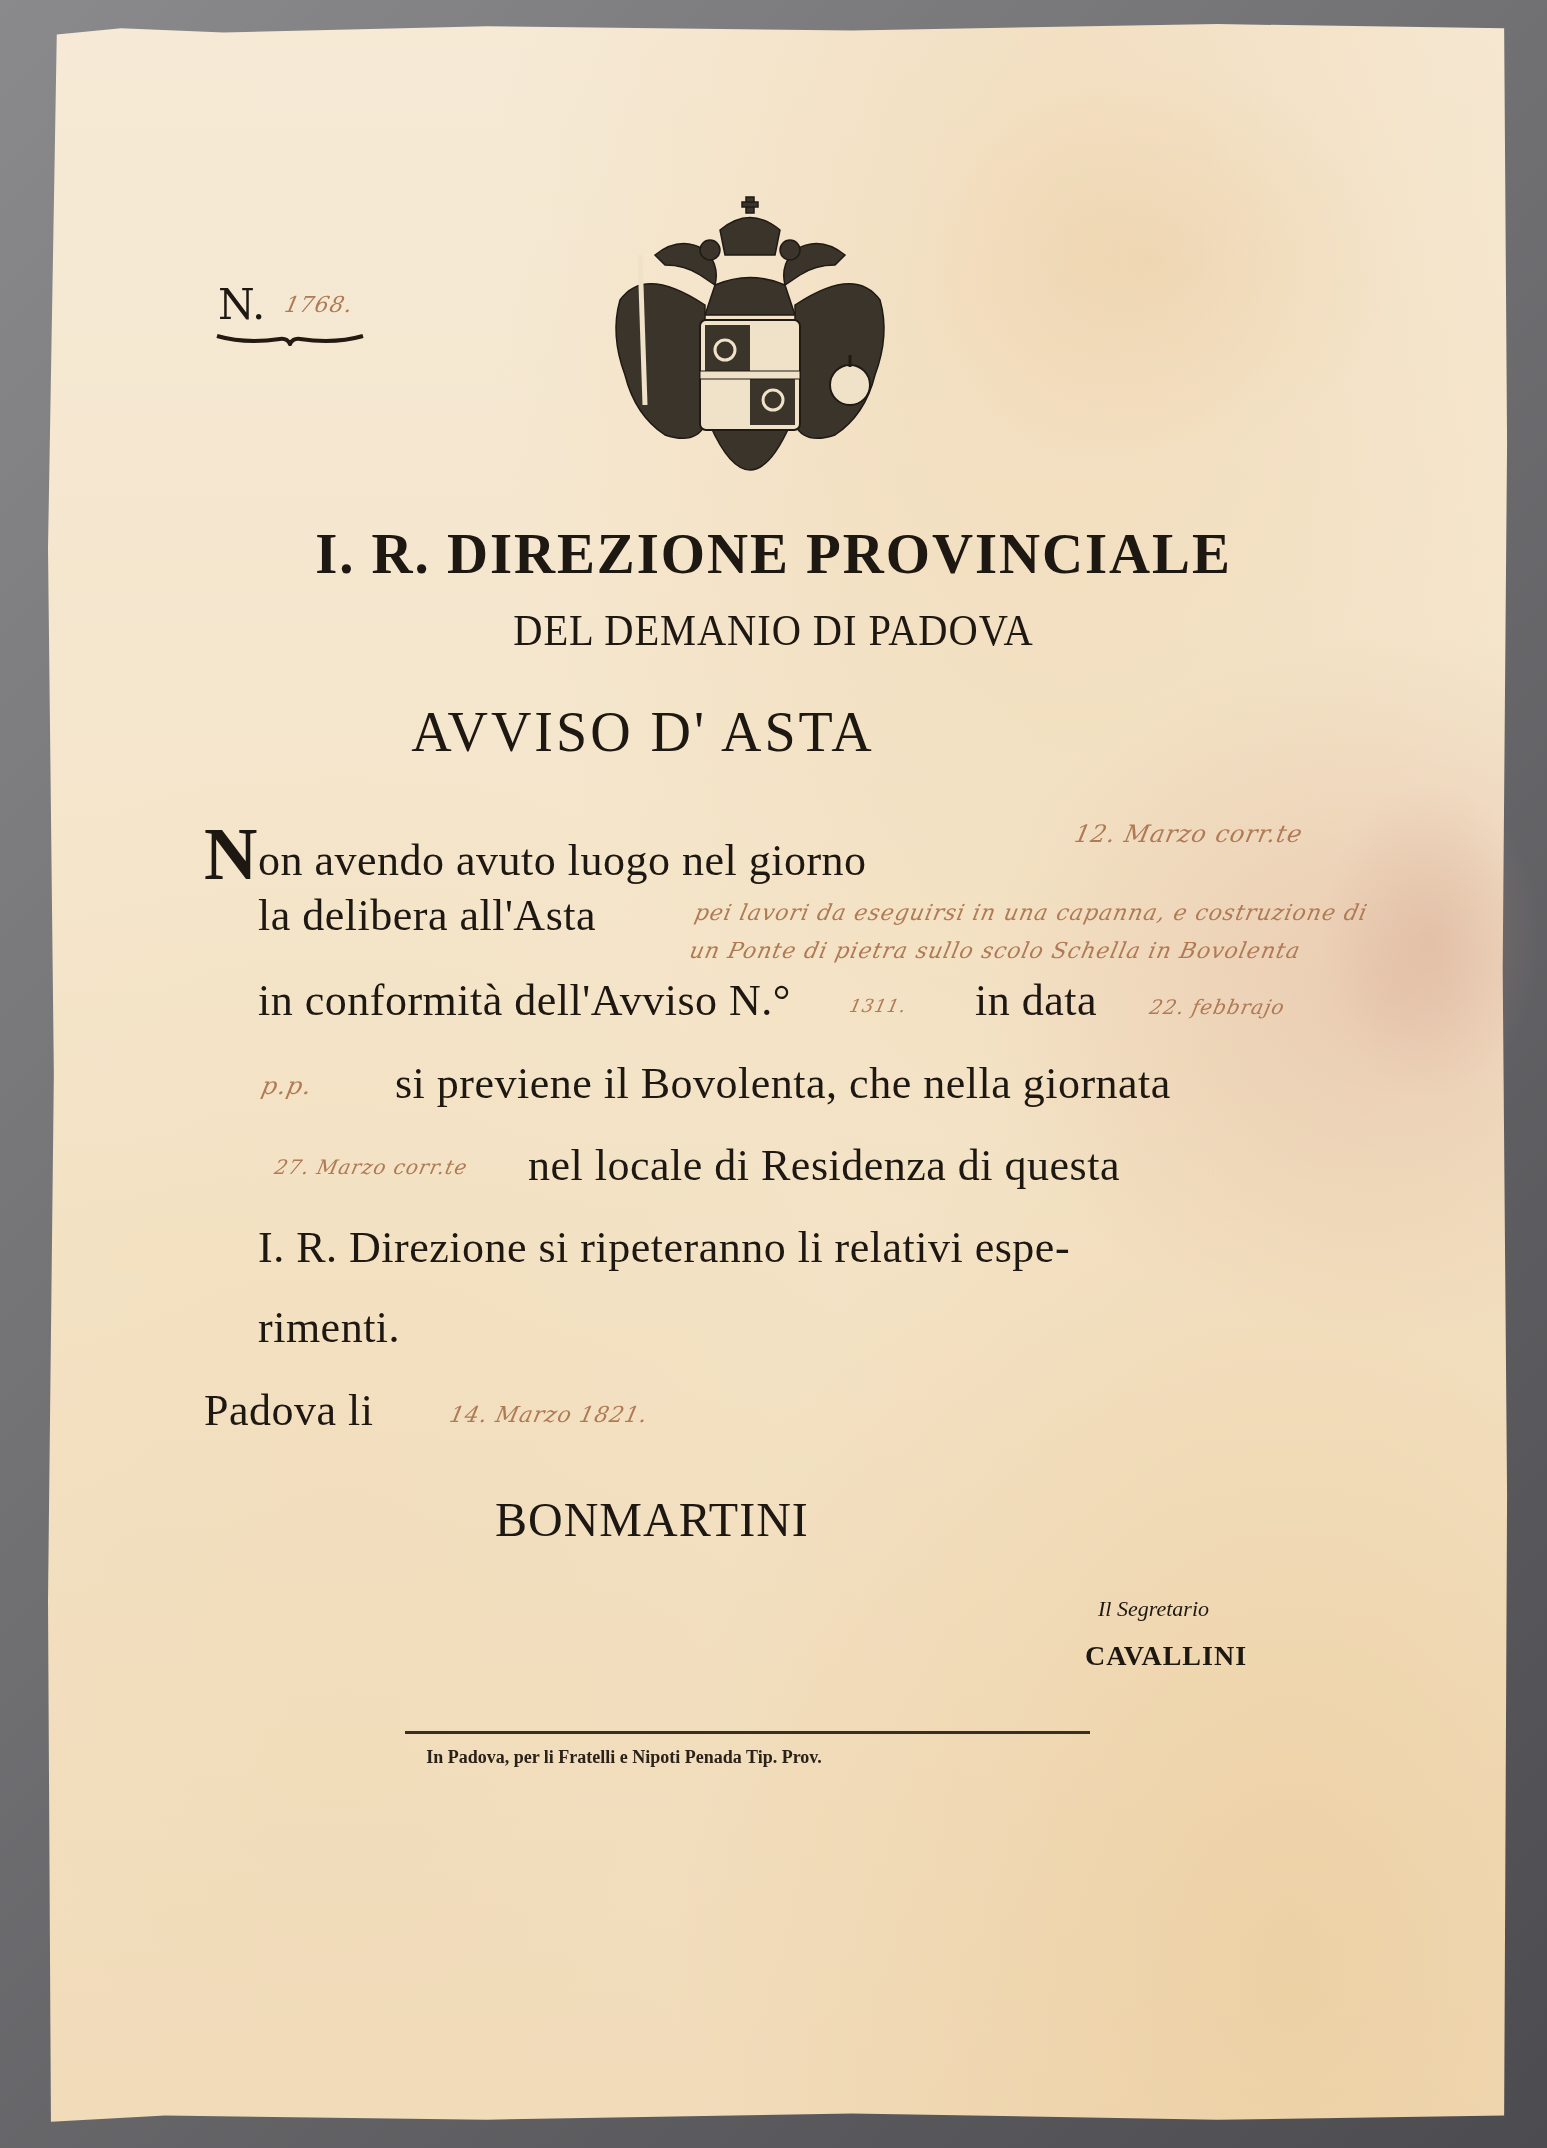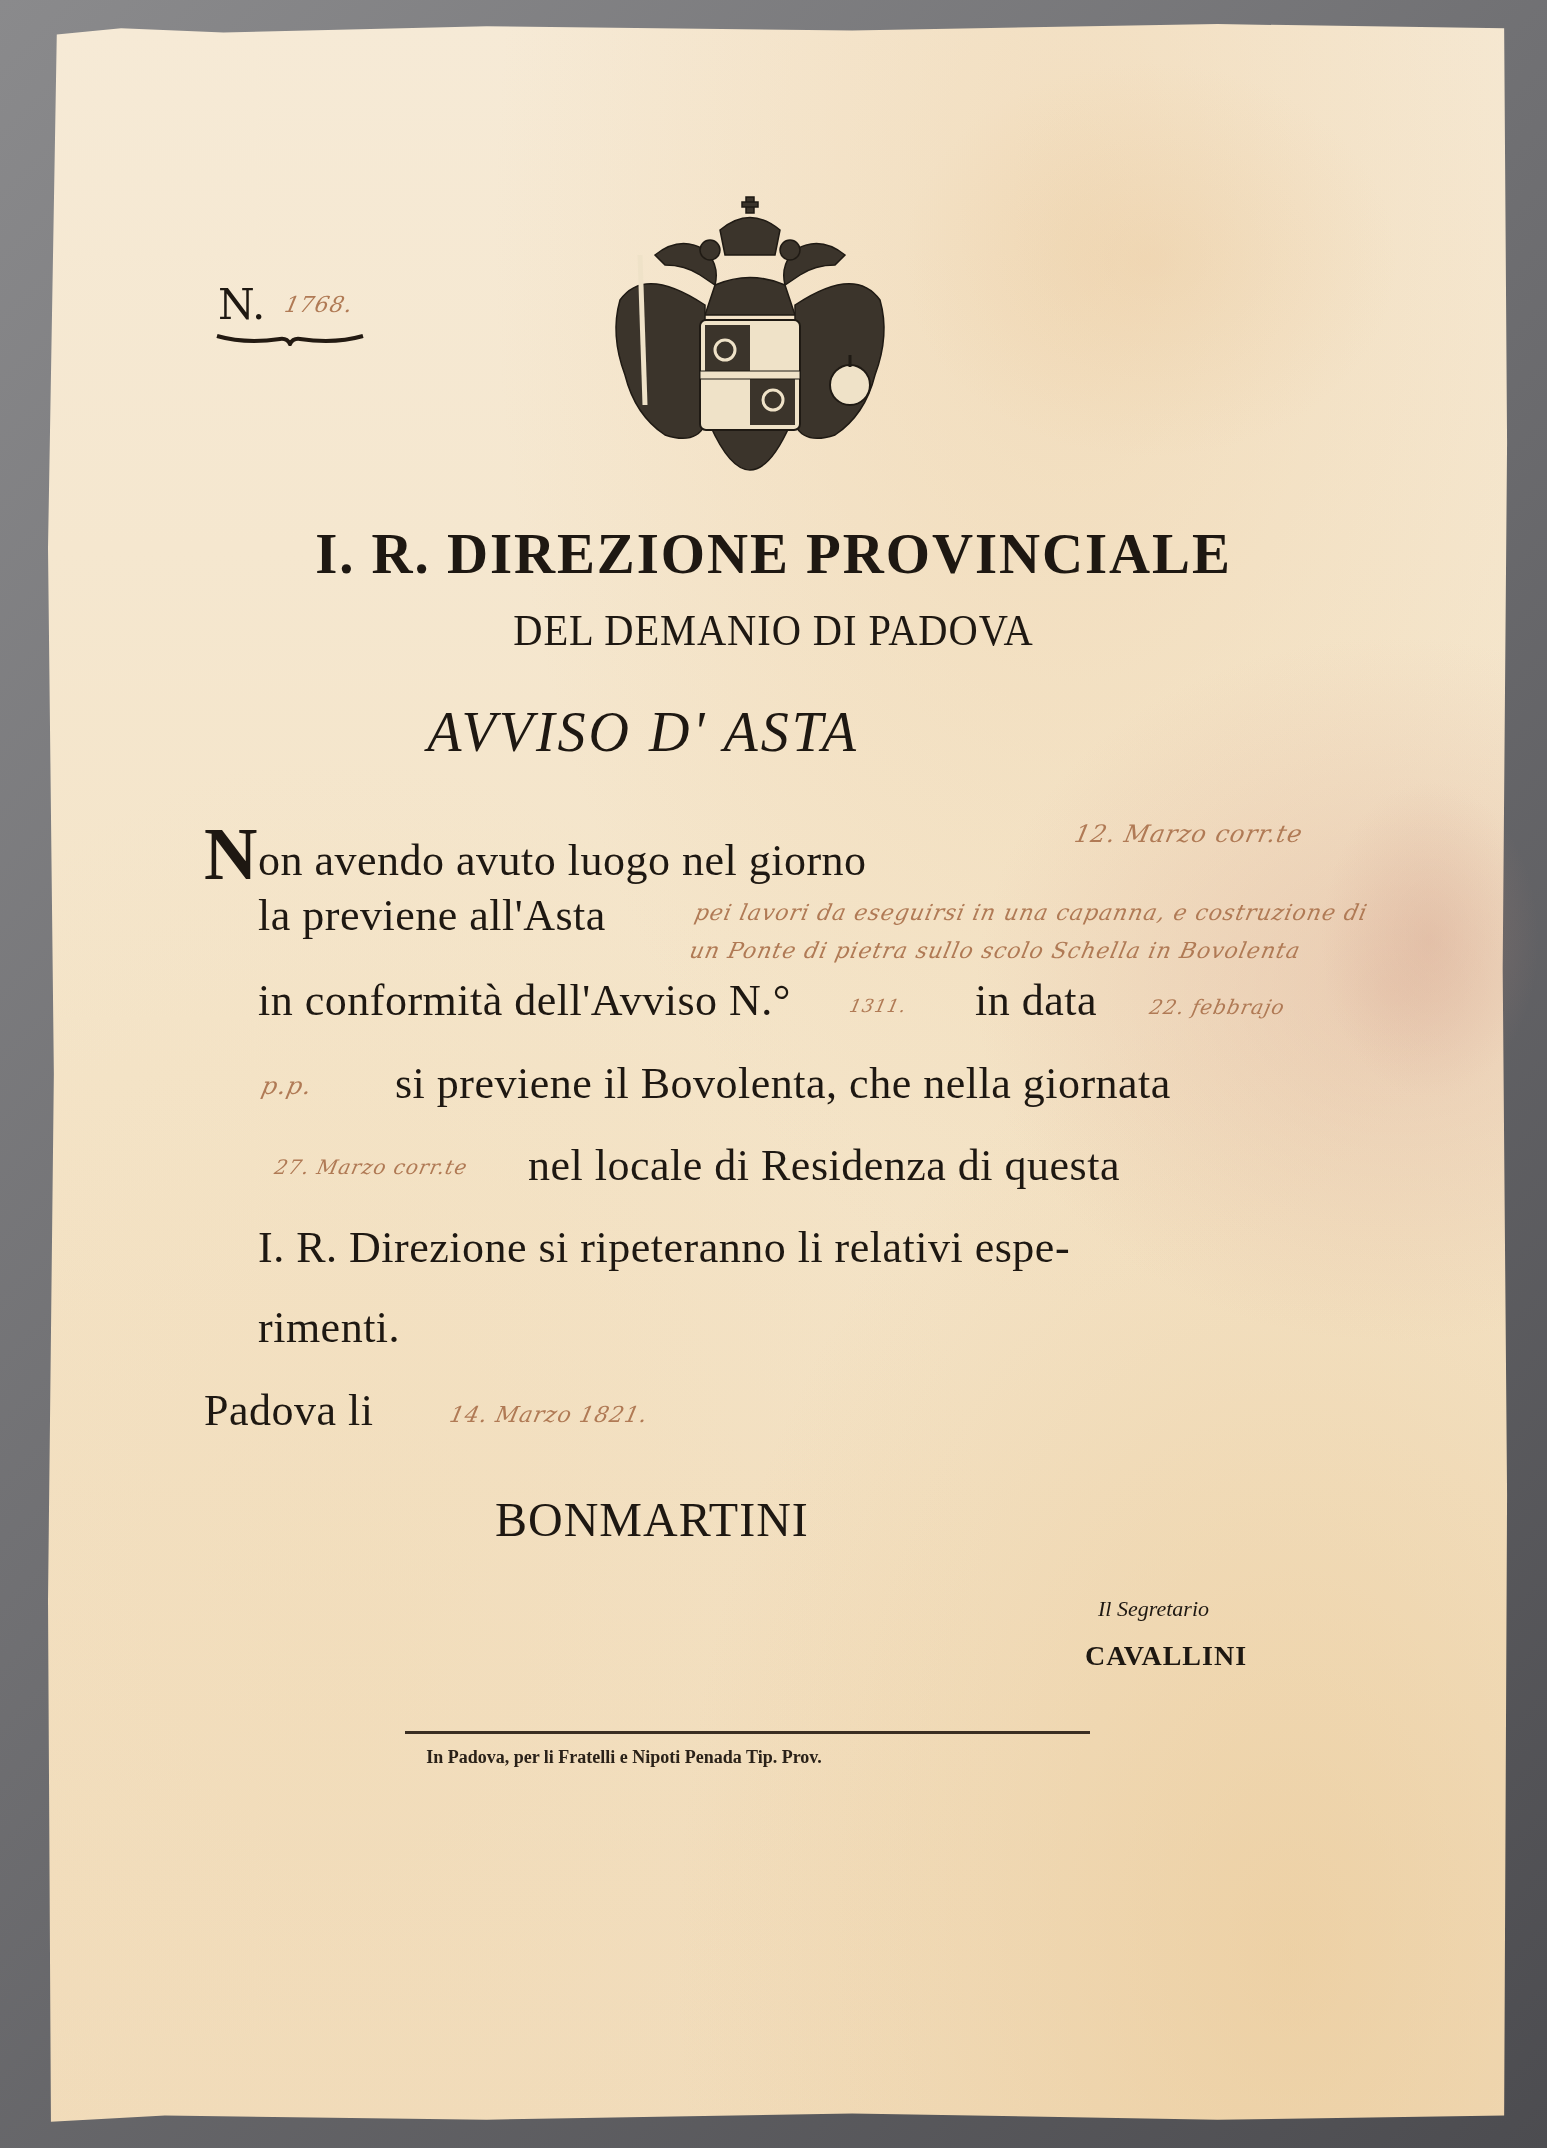--- a/index.html
+++ b/index.html
@@ -70,21 +70,20 @@
     text-align: center;
     font-size: 44px;
     letter-spacing: 1px;
     font-family: "Liberation Serif", "DejaVu Serif", serif;
     transform: scaleX(0.92);
   }
   .title3 {
     left: 0; width: 1286px; top: 700px;
     text-align: center;
     font-size: 56px;
-    font-style: italic;
     letter-spacing: 3px;
     font-family: "Liberation Serif", "DejaVu Serif", serif;
   }
   .body-line {
     font-size: 44px;
     font-family: "Liberation Serif", "DejaVu Serif", serif;
     letter-spacing: 0.5px;
     white-space: nowrap;
   }
   .dropcap {
@@ -185,21 +184,21 @@
 
 <div class="abs ink title1">I. R. DIREZIONE PROVINCIALE</div>
 <div class="abs ink title2">DEL DEMANIO DI PADOVA</div>
 <div class="abs ink title3">AVVISO D' ASTA</div>
 
 <div class="abs ink body-line" style="left:204px; top:800px;margin-top:17px;">
   <span class="dropcap">N</span><span>on avendo avuto luogo nel giorno</span>
 </div>
 <div class="abs hand" style="left:1075px; top:820px; font-size:24px;">12. Marzo corr.te</div>
 
-<div class="abs ink body-line" style="left:258px; top:890px;">la previene all'Asta</div>
+<div class="abs ink body-line" style="left:258px; top:890px;">la delibera all'Asta</div>
 <div class="abs hand" style="left:695px; top:900px; font-size:22px;">pei lavori da eseguirsi in una capanna, e costruzione di</div>
 <div class="abs hand" style="left:690px; top:938px; font-size:22px;">un Ponte di pietra sullo scolo Schella in Bovolenta</div>
 
 <div class="abs ink body-line" style="left:258px; top:975px;">in conformità dell'Avviso N.°</div>
 <div class="abs hand" style="left:850px; top:995px; font-size:18px;">1311.</div>
 <div class="abs ink body-line" style="left:975px; top:975px;">in data</div>
 <div class="abs hand" style="left:1150px; top:995px; font-size:20px;">22. febbrajo</div>
 
 <div class="abs hand" style="left:262px; top:1072px; font-size:24px;">p.p.</div>
 <div class="abs ink body-line" style="left:395px; top:1058px;">si previene il Bovolenta, che nella giornata</div>

